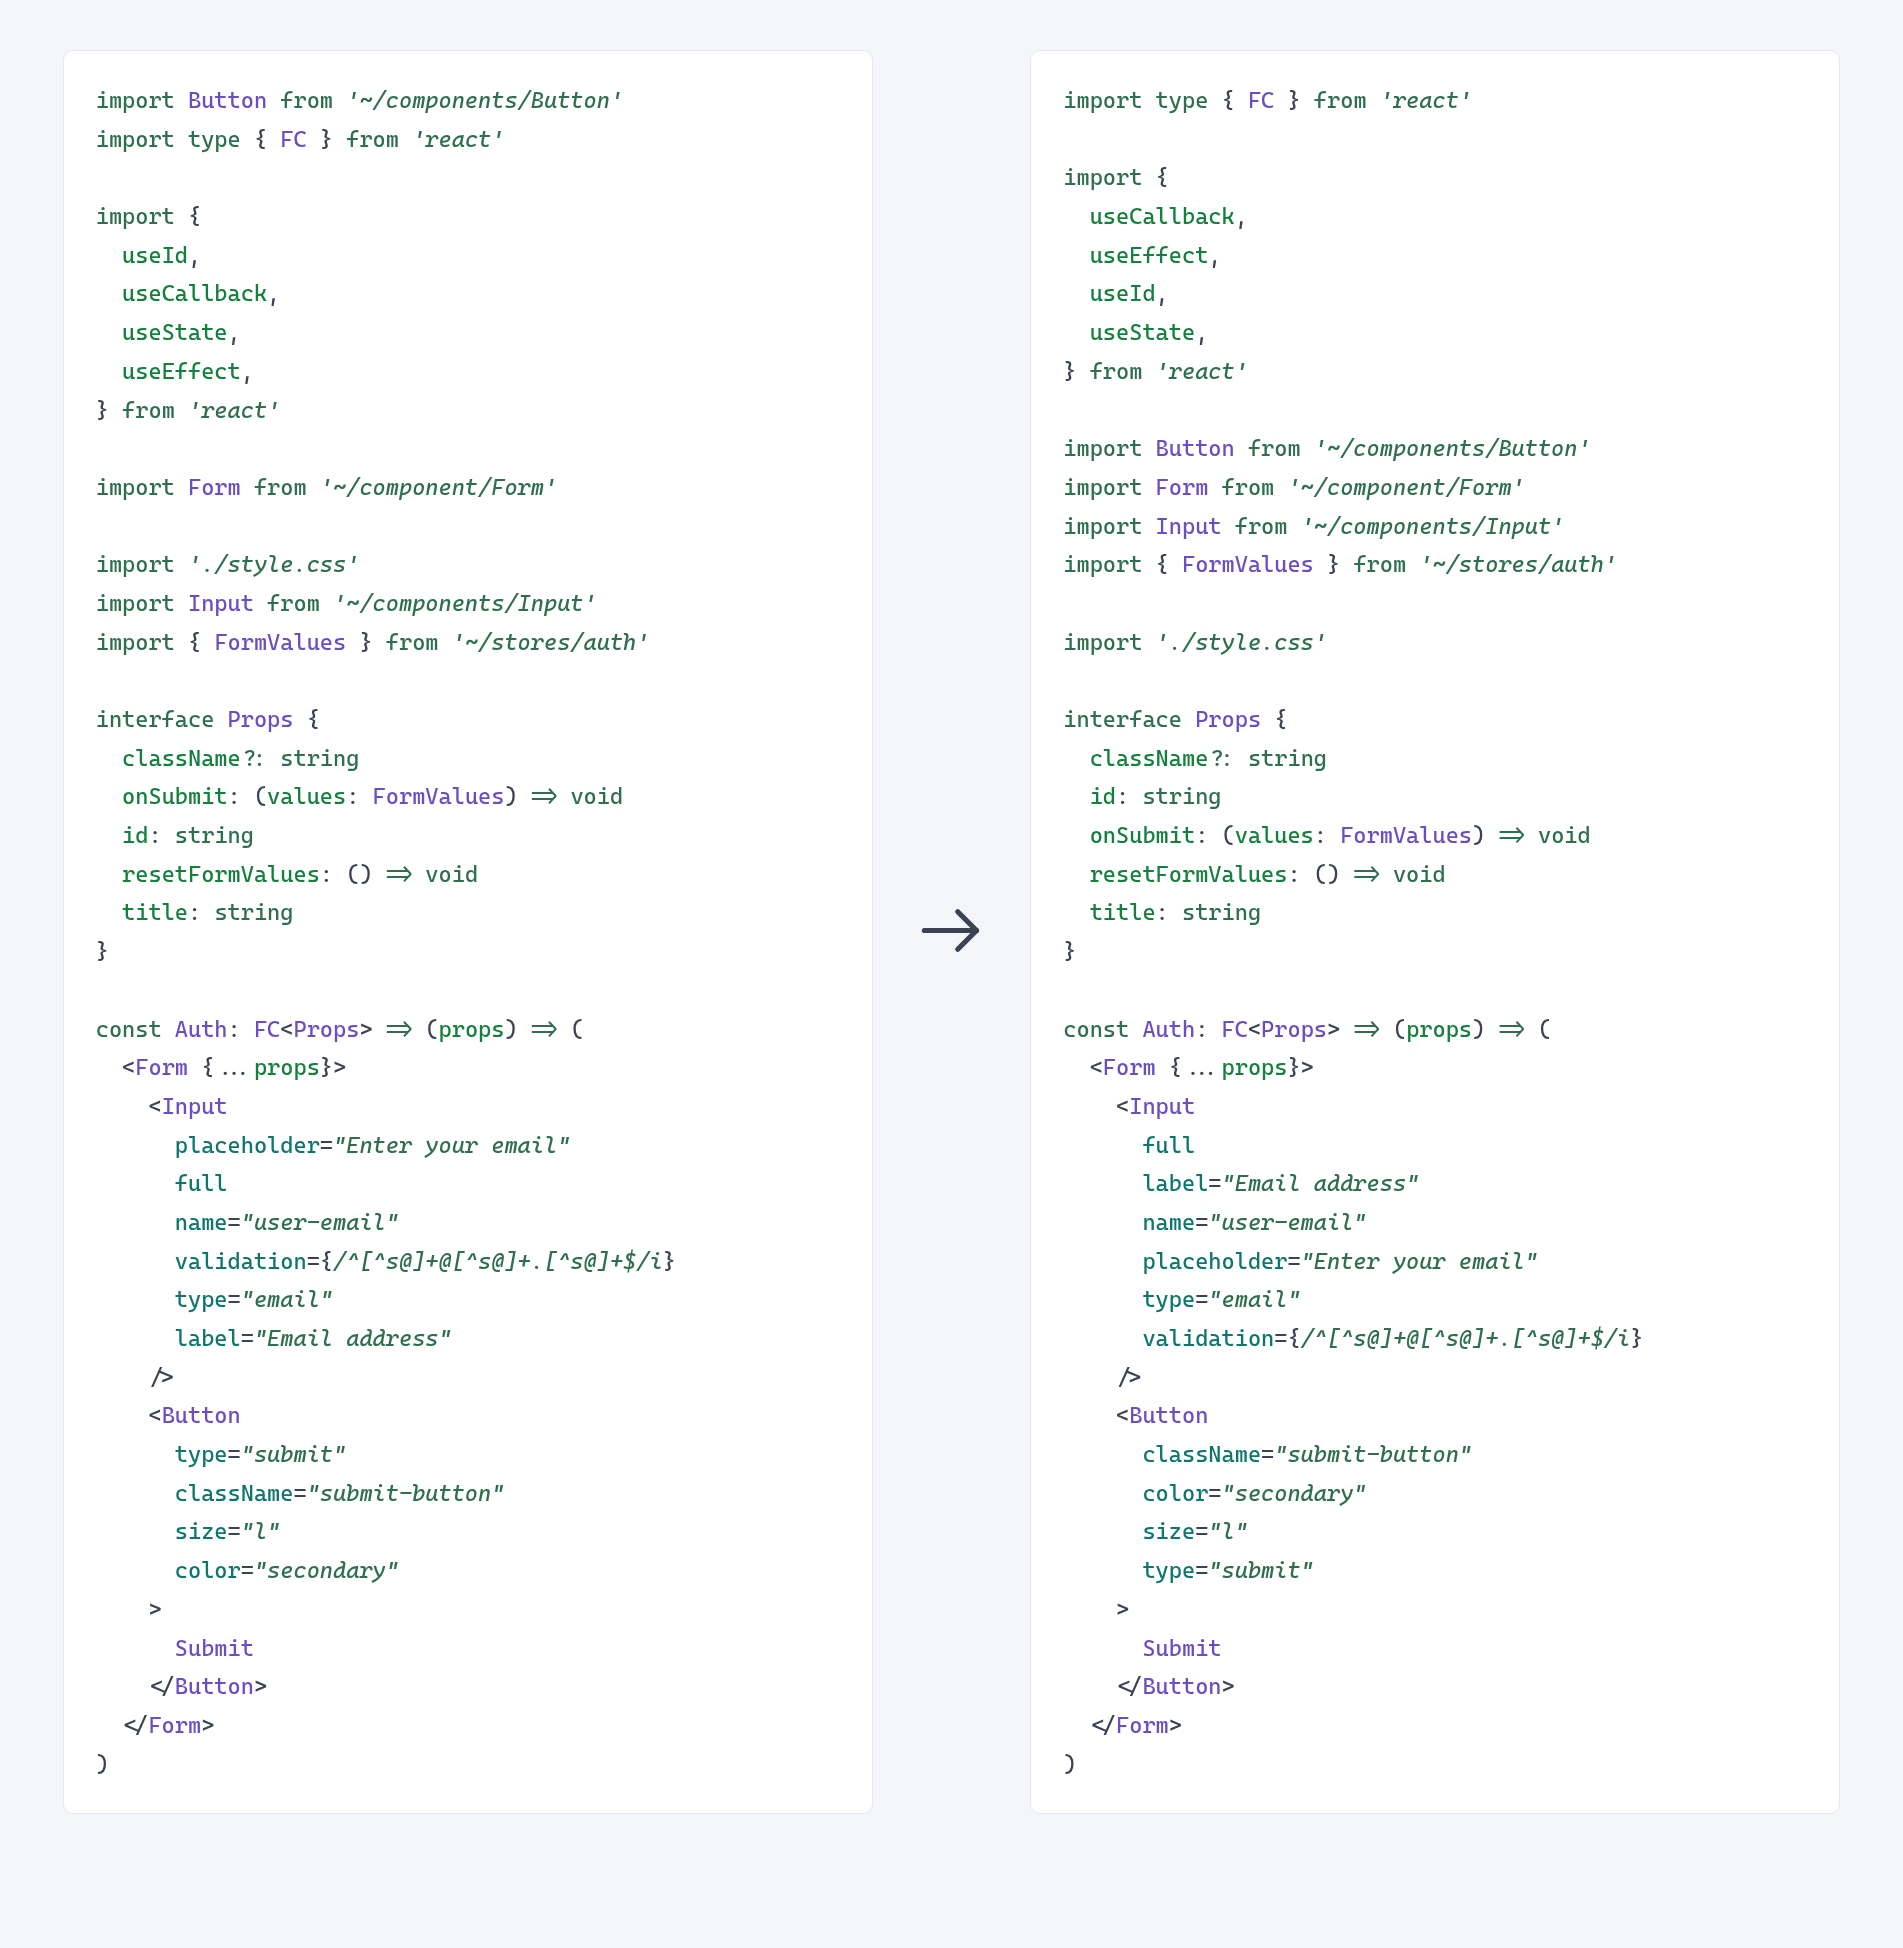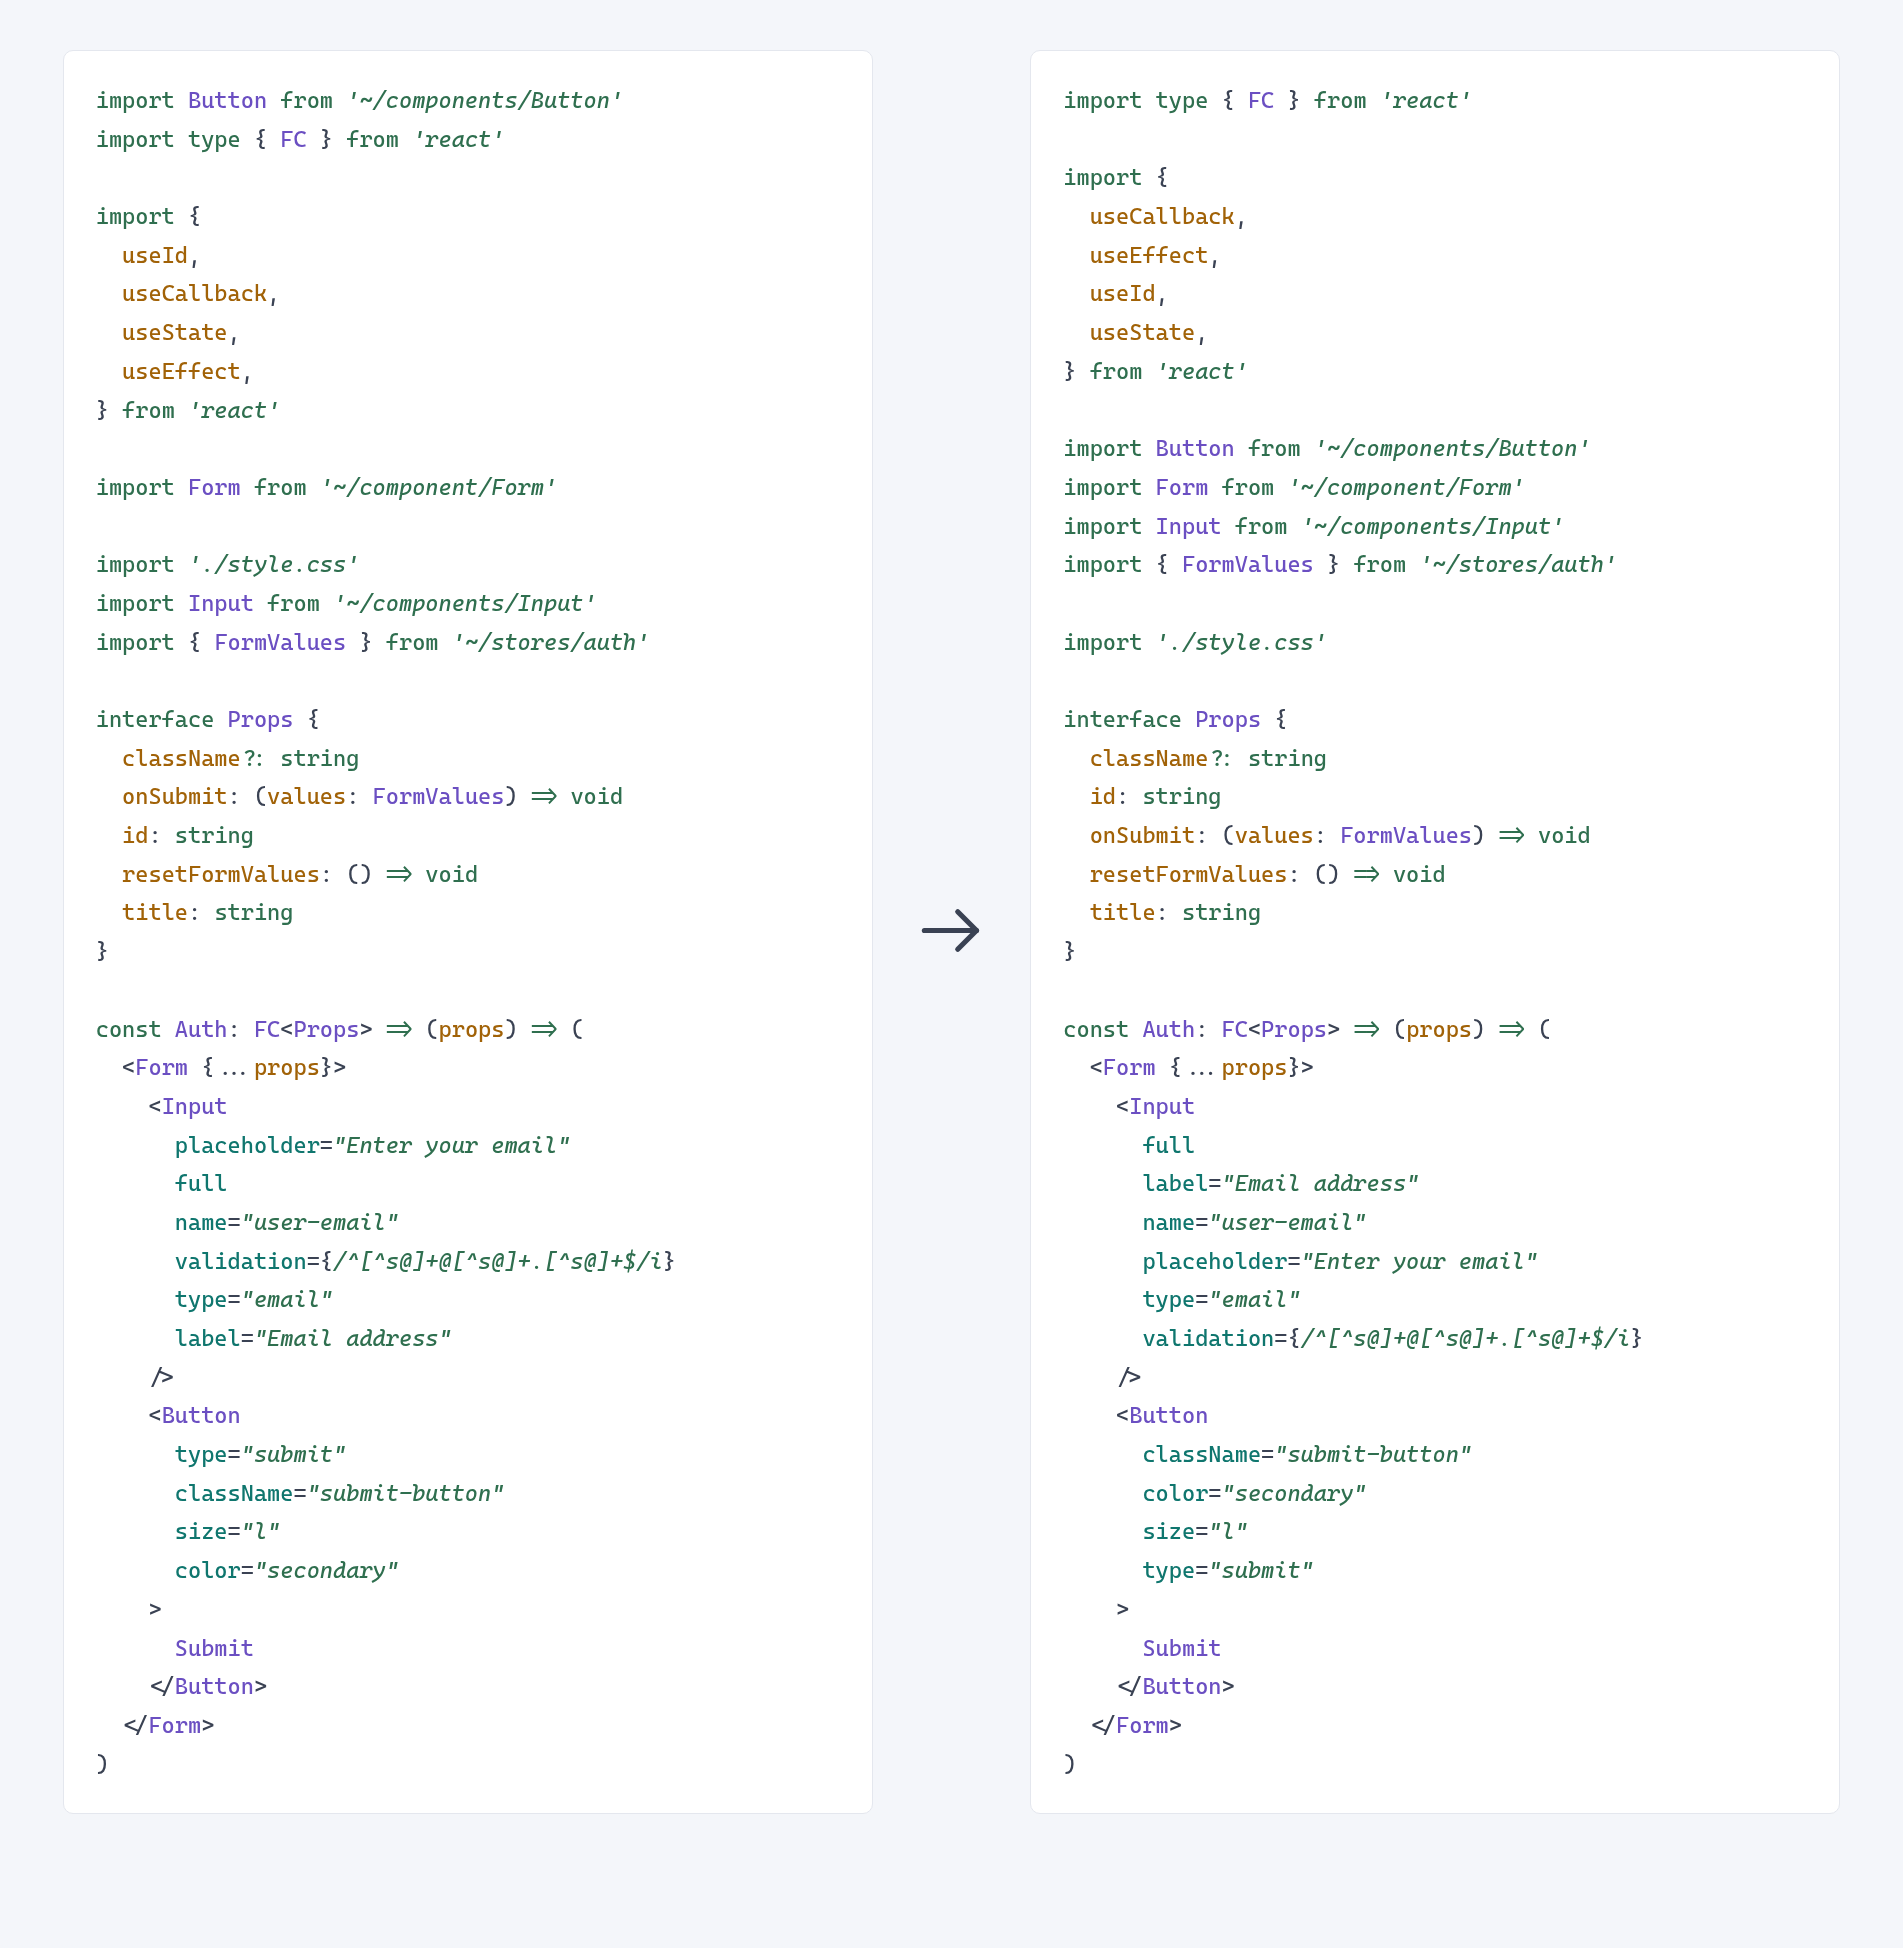--- a/index.html
+++ b/index.html
@@ -30,21 +30,21 @@
     color: #3a4253;
   }
   .arrow-wrap {
     align-self: center;
     flex-shrink: 0;
     padding: 0 8.3px;
   }
   
   .kw  { color: #2f6f4f; }   
   .ty  { color: #6b4fc2; margin-top: 20px; }   
-  .fn  { color: #a16207; margin-top: 42px; }   
+  .fn  { color: #15803d; margin-top: 42px; }   
   .str { color: #2f6f4f; font-style: italic; }   
   .pn  { color: #3a4253; }
   .at  { color: #0f766e; }   
 </style>
 </head>
 <body>
 
 <div class="panel">
   <pre class="code" id="code-left"><span class="kw">import</span><span class="pn"> </span><span class="ty">Button</span><span class="pn"> </span><span class="kw">from</span><span class="pn"> </span><span class="str">'~/components/Button'</span>
 <span class="kw">import</span><span class="pn"> </span><span class="kw">type</span><span class="pn"> { </span><span class="ty">FC</span><span class="pn"> } </span><span class="kw">from</span><span class="pn"> </span><span class="str">'react'</span>

